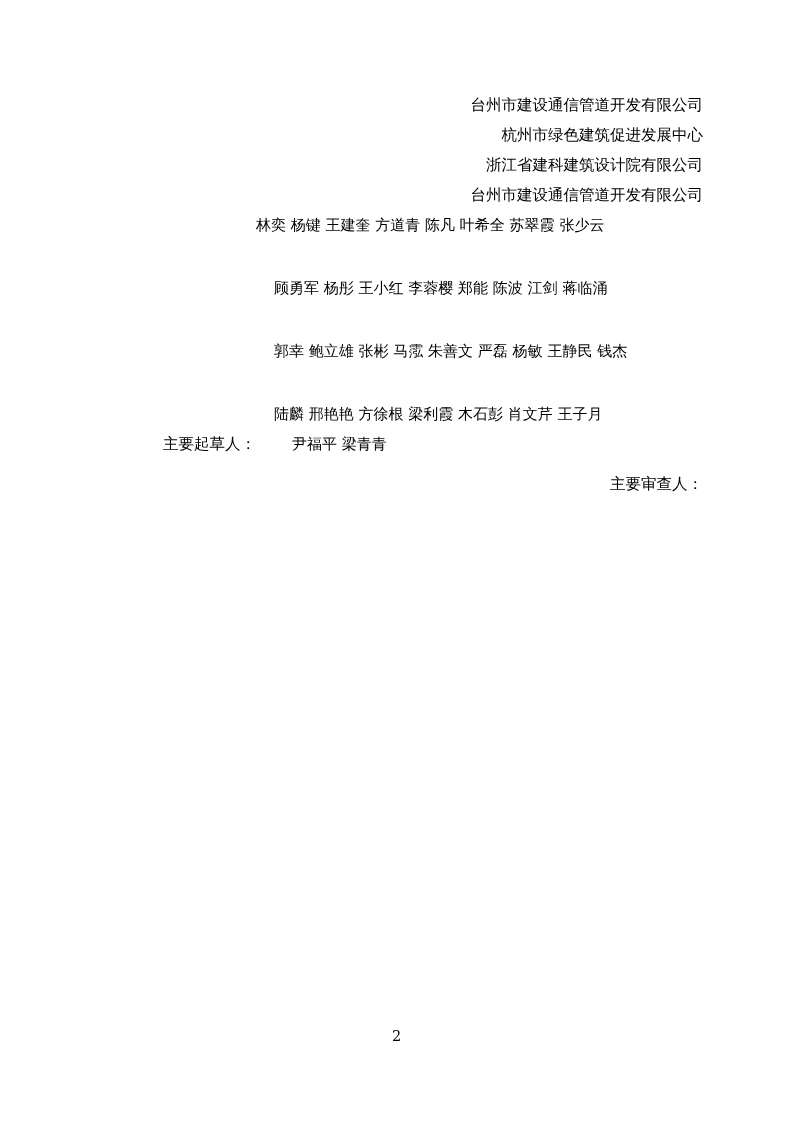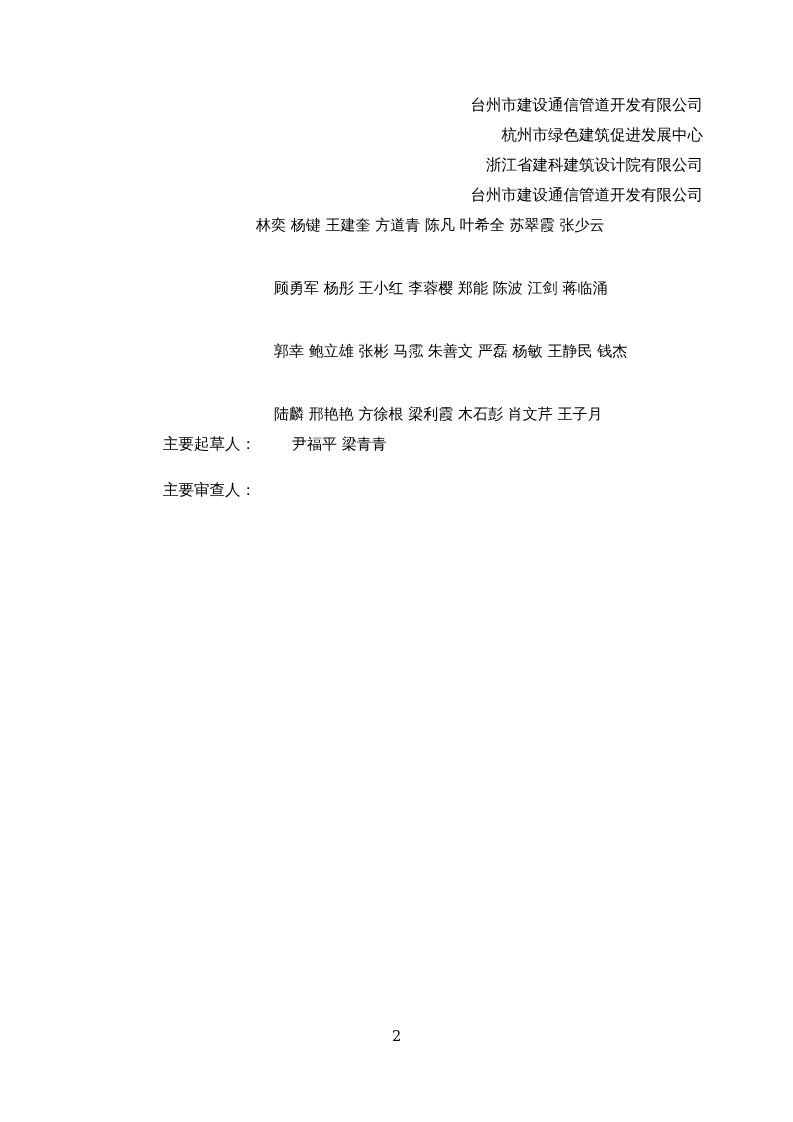--- a/index.html
+++ b/index.html
@@ -57,21 +57,22 @@
     padding-left: 18px;
     margin-top: 33px;
   }
   .name-line.indented2 {
     padding-left: 36px;
   }
   .drafters {
     margin-top: 0;
   }
   .reviewers {
-    margin-top: 16px;
+    margin-top: 10px;
+    flex-direction: column;
   }
   .page-number {
     position: absolute;
     left: 0;
     right: 0;
     top: 1028px;
     text-align: center;
     font-size: 14.5px;
     font-family: "DejaVu Serif", "Liberation Serif", serif;
   }

